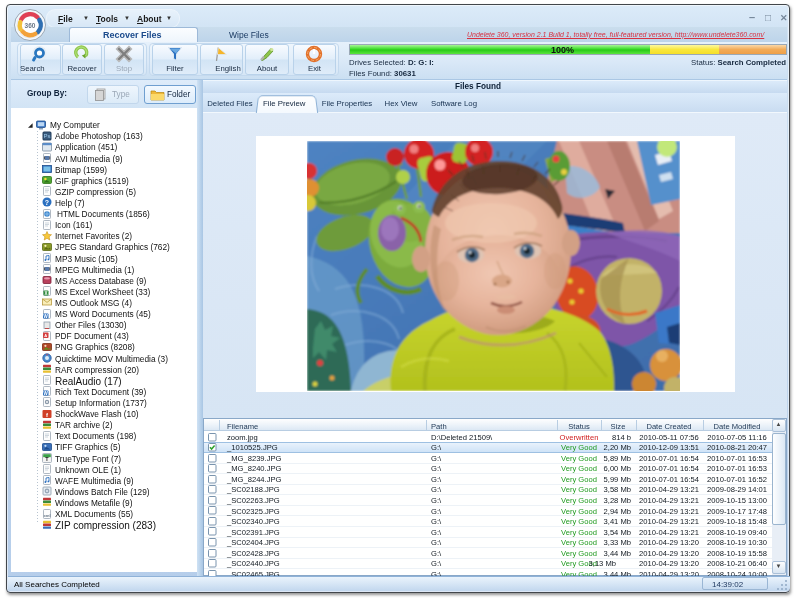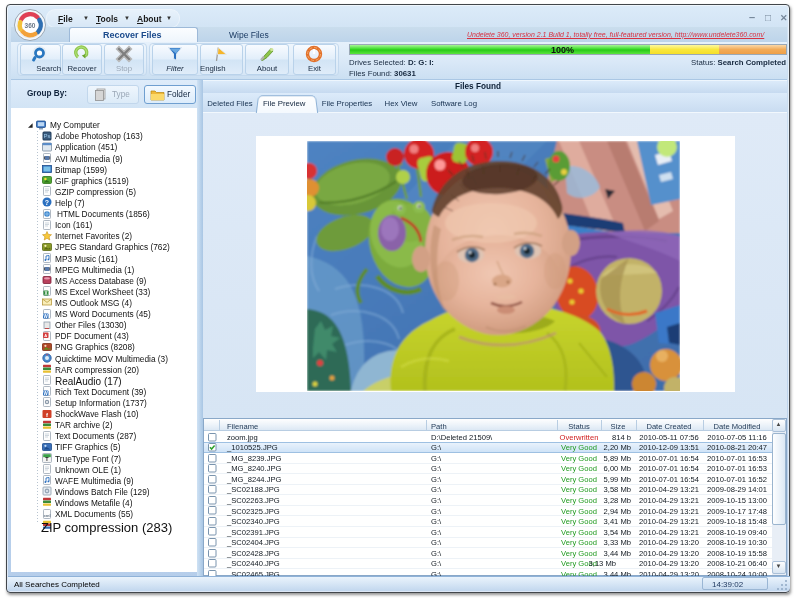--- a/index.html
+++ b/index.html
@@ -34,21 +34,21 @@
 <div class="a" style="left:11px;top:27px;width:776px;height:15px;background:linear-gradient(180deg,#cadded,#bdd4ea)"></div>
 <div class="a" style="left:69px;top:27px;width:129px;height:15px;background:linear-gradient(180deg,#fbfdff,#eef5fc);border:1px solid #9db9d8;border-bottom:none;border-radius:3px 3px 0 0"></div>
 <div class="t" style="left:103px;top:29.5px;font-size:9px;color:#1a4a8c;font-weight:bold">Recover Files</div>
 <div class="t" style="left:229px;top:30px;font-size:8.5px;color:#15355e;">Wipe Files</div>
 <div class="t" style="left:467px;top:29.5px;font-size:7.2px;color:#d93040;font-style:italic;transform:scaleX(0.97);transform-origin:0 0"><span style="text-decoration:underline">Undelete 360, version 2.1 Build 1, totally free, full-featured version, http://www.undelete360.com/</span></div>
 <div class="a" style="left:11px;top:42px;width:776px;height:38px;background:linear-gradient(180deg,#e6f1fb 0%,#d9e8f7 55%,#cbdff2 100%);border-bottom:1px solid #aac7e4"></div>
 <div class="a" style="left:17px;top:43px;width:130px;height:33px;background:linear-gradient(180deg,#eef6fd,#d6e6f6);border:1px solid #c4d9ee;border-radius:4px"></div>
 <div class="a" style="left:149px;top:43px;width:190px;height:33px;background:linear-gradient(180deg,#eef6fd,#d6e6f6);border:1px solid #c4d9ee;border-radius:4px"></div>
 <div class="a" style="left:20px;top:44px;width:41px;height:31px;background:linear-gradient(180deg,#f8fbff 0%,#e2eefa 48%,#d2e4f5 52%,#dfecf9 100%);border:1px solid #b9d2ea;border-radius:3px"></div>
 <div class="t" style="left:20px;top:64px;font-size:7.8px;color:#17293f;">
-    <div style="width:41px;text-align:right">Search</div>
+    <div style="width:41px;text-align:left">Search</div>
   </div>
 <svg class="a" style="left:31px;top:45px" width="18" height="18" viewBox="0 0 18 18">
     <circle cx="8.5" cy="8" r="6.2" fill="#2a77c0" stroke="#e8eef4" stroke-width="1.6"></circle>
     <circle cx="8.5" cy="8" r="2.6" fill="#fff"></circle>
     <path d="M4 12.5 L2.6 15" stroke="#2a77c0" stroke-width="3" stroke-linecap="round"></path>
   </svg>
 <div class="a" style="left:62px;top:44px;width:40px;height:31px;background:linear-gradient(180deg,#f8fbff 0%,#e2eefa 48%,#d2e4f5 52%,#dfecf9 100%);border:1px solid #b9d2ea;border-radius:3px"></div>
 <div class="t" style="left:62px;top:64px;font-size:7.8px;color:#17293f;">
     <div style="width:40px;text-align:center">Recover</div>
   </div>
@@ -58,30 +58,30 @@
     <path d="M5 12 A5.5 5.5 0 1 1 12.5 11" fill="none" stroke="#aede77" stroke-width="1.2"></path>
   </svg>
 <div class="a" style="left:104px;top:44px;width:40px;height:31px;background:linear-gradient(180deg,#f8fbff 0%,#e2eefa 48%,#d2e4f5 52%,#dfecf9 100%);border:1px solid #b9d2ea;border-radius:3px"></div>
 <div class="t" style="left:104px;top:64px;font-size:7.8px;color:#9aa7b6;">
     <div style="width:40px;text-align:center">Stop</div>
   </div>
 <svg class="a" style="left:115px;top:45px" width="18" height="18" viewBox="0 0 18 18">
     <path d="M4 1.5 L9 6.5 L14 1.5 L16.5 4 L11.5 9 L16.5 14 L14 16.5 L9 11.5 L4 16.5 L1.5 14 L6.5 9 L1.5 4 Z" fill="#7e7e7e" stroke="#b9b9b9" stroke-width="1.4"></path>
   </svg>
 <div class="a" style="left:152px;top:44px;width:46px;height:31px;background:linear-gradient(180deg,#f8fbff 0%,#e2eefa 48%,#d2e4f5 52%,#dfecf9 100%);border:1px solid #b9d2ea;border-radius:3px"></div>
-<div class="t" style="left:152px;top:64px;font-size:7.8px;color:#17293f;font-style:italic;">
+<div class="t" style="left:152px;top:64px;font-size:7.8px;color:#17293f;">
     <div style="width:46px;text-align:center">Filter</div>
   </div>
 <svg class="a" style="left:166px;top:45px" width="18" height="18" viewBox="0 0 18 18">
     <path d="M2.5 2.5 L15.5 2.5 L10.5 9 L10.5 15.5 L7.5 13.5 L7.5 9 Z" fill="#2a6fc0" stroke="#dde8f2" stroke-width="1"></path>
     <path d="M3.8 3.4 L14.2 3.4 L10 8.6" fill="#6aa8e0"></path>
   </svg>
 <div class="a" style="left:200px;top:44px;width:43px;height:31px;background:linear-gradient(180deg,#f8fbff 0%,#e2eefa 48%,#d2e4f5 52%,#dfecf9 100%);border:1px solid #b9d2ea;border-radius:3px"></div>
 <div class="t" style="left:200px;top:64px;font-size:7.8px;color:#17293f;">
-    <div style="width:56px;">English</div>
+    <div style="width:56px;text-align:center">English</div>
   </div>
 <svg class="a" style="left:212px;top:45px" width="18" height="18" viewBox="0 0 18 18">
     <path d="M4.5 16 L6.2 2.5" stroke="#9a9a9a" stroke-width="1.3"></path>
     <path d="M6.2 2.5 L14.5 9.5 L5.4 9.5 Z" fill="#f5b52a" stroke="#e0e8f0" stroke-width=".8"></path>
   </svg>
 <div class="a" style="left:245px;top:44px;width:44px;height:31px;background:linear-gradient(180deg,#f8fbff 0%,#e2eefa 48%,#d2e4f5 52%,#dfecf9 100%);border:1px solid #b9d2ea;border-radius:3px"></div>
 <div class="t" style="left:245px;top:64px;font-size:7.8px;color:#17293f;">
     <div style="width:44px;text-align:center">About</div>
   </div>
 <svg class="a" style="left:258px;top:45px" width="18" height="18" viewBox="0 0 18 18">
@@ -193,21 +193,21 @@
     <circle cx="3.4" cy="3.8" r="1.1" fill="#f8f0c0"></circle>
     <path d="M1.5 7.5 L4.2 5.2 L6.2 6.8 L8 5.4 L8.5 7.5 Z" fill="#5c6a14"></path>
   </svg>
 <div class="t" style="left:55px;top:242.41px;font-size:8.3px;color:#111">JPEG Standard Graphics (762)</div>
 <svg class="a" style="left:42px;top:253.01999999999998px" width="10" height="10" viewBox="0 0 10 10">
     <rect x="1.5" y="0.5" width="7" height="9" rx="0.8" fill="#fdfdfd" stroke="#9aa6b2" stroke-width="0.8"></rect>
     <path d="M4 7 V3 L7 2.5 V6.3" stroke="#2a6fc0" stroke-width="0.9" fill="none"></path>
     <circle cx="3.4" cy="7" r="0.9" fill="#2a6fc0"></circle>
     <circle cx="6.4" cy="6.4" r="0.9" fill="#2a6fc0"></circle>
   </svg>
-<div class="t" style="left:55px;top:253.51999999999998px;font-size:8.3px;color:#111">MP3 Music (161)</div>
+<div class="t" style="left:55px;top:253.51999999999998px;font-size:8.3px;color:#111">MP3 Music (105)</div>
 <svg class="a" style="left:42px;top:264.13px" width="10" height="10" viewBox="0 0 10 10">
     <rect x="1.5" y="0.5" width="7" height="9" rx="0.8" fill="#fdfdfd" stroke="#9aa6b2" stroke-width="0.8"></rect>
     <rect x="2.8" y="3" width="4.6" height="4" fill="#5878a8"></rect>
     <rect x="2" y="3.4" width="0.8" height="3" fill="#333"></rect>
     <rect x="7.4" y="3.4" width="0.8" height="3" fill="#333"></rect>
   </svg>
 <div class="t" style="left:55px;top:264.63px;font-size:8.3px;color:#111">MPEG Multimedia (1)</div>
 <svg class="a" style="left:42px;top:275.24px" width="10" height="10" viewBox="0 0 10 10">
     <rect x="1" y="1.5" width="8" height="7" rx="1" fill="#b8405c" stroke="#7c2038" stroke-width="0.8"></rect>
     <ellipse cx="5" cy="3.4" rx="3" ry="1.1" fill="#e89ab0"></ellipse>
@@ -284,21 +284,21 @@
 <svg class="a" style="left:42px;top:419.66999999999996px" width="10" height="10" viewBox="0 0 10 10">
     <rect x="1" y="0.8" width="8" height="2.4" rx="0.5" fill="#c03838"></rect>
     <rect x="1" y="3.6" width="8" height="2.4" rx="0.5" fill="#3a8c3a"></rect>
     <rect x="1" y="6.4" width="8" height="2.4" rx="0.5" fill="#e8c030"></rect>
   </svg>
 <div class="t" style="left:55px;top:420.16999999999996px;font-size:8.3px;color:#111">TAR archive (2)</div>
 <svg class="a" style="left:42px;top:430.78px" width="10" height="10" viewBox="0 0 10 10">
     <rect x="1.5" y="0.5" width="7" height="9" rx="0.8" fill="#fdfdfd" stroke="#9aa6b2" stroke-width="0.8"></rect>
     <path d="M3 3 H7 M3 4.5 H7 M3 6 H6" stroke="#b9c4cf" stroke-width="0.7"></path>
   </svg>
-<div class="t" style="left:55px;top:431.28px;font-size:8.3px;color:#111">Text Documents (287)</div>
+<div class="t" style="left:55px;top:431.28px;font-size:8.3px;color:#111">Text Documents (198)</div>
 <svg class="a" style="left:42px;top:441.89px" width="10" height="10" viewBox="0 0 10 10">
     <rect x="0.5" y="1.5" width="9" height="7" rx="0.8" fill="#3a6fb8" stroke="#1d4c8c" stroke-width="0.8"></rect>
     <circle cx="3.4" cy="3.8" r="1.1" fill="#c8e0f8"></circle>
     <path d="M1.5 7.5 L4.5 5 L8.5 7.5 Z" fill="#1d4c8c"></path>
   </svg>
 <div class="t" style="left:55px;top:442.39px;font-size:8.3px;color:#111">TIFF Graphics (5)</div>
 <svg class="a" style="left:42px;top:452.99999999999994px" width="10" height="10" viewBox="0 0 10 10">
     <rect x="0.5" y="0.5" width="9" height="9" rx="1" fill="#f4f4f4" stroke="#9aa6b2" stroke-width="0.8"></rect>
     <rect x="1.2" y="1.2" width="7.6" height="3" fill="#3aa048"></rect>
     <text x="5" y="8.4" font-size="5.5" font-weight="bold" fill="#222" text-anchor="middle" font-family="Liberation Sans">T</text>
@@ -320,32 +320,32 @@
     <rect x="1" y="1" width="8" height="8" rx="0.8" fill="#e8eef4" stroke="#8a9aa8" stroke-width="0.8"></rect>
     <circle cx="5" cy="5" r="2.4" fill="#98a8b8"></circle>
     <circle cx="5" cy="5" r="1" fill="#e8eef4"></circle>
   </svg>
 <div class="t" style="left:55px;top:486.83px;font-size:8.3px;color:#111">Windows Batch File (129)</div>
 <svg class="a" style="left:42px;top:497.44px" width="10" height="10" viewBox="0 0 10 10">
     <rect x="1" y="0.8" width="8" height="2.4" rx="0.5" fill="#c03838"></rect>
     <rect x="1" y="3.6" width="8" height="2.4" rx="0.5" fill="#3a8c3a"></rect>
     <rect x="1" y="6.4" width="8" height="2.4" rx="0.5" fill="#e8c030"></rect>
   </svg>
-<div class="t" style="left:55px;top:497.94px;font-size:8.3px;color:#111">Windows Metafile (4)</div>
+<div class="t" style="left:55px;top:497.94px;font-size:8.3px;color:#111">Windows Metafile (9)</div>
 <svg class="a" style="left:42px;top:508.54999999999995px" width="10" height="10" viewBox="0 0 10 10">
     <rect x="1.5" y="0.5" width="7" height="9" rx="0.8" fill="#fdfdfd" stroke="#9aa6b2" stroke-width="0.8"></rect>
     <text x="5" y="7.6" font-size="4.2" font-weight="bold" fill="#6a7a8a" text-anchor="middle" font-family="Liberation Sans">xml</text>
   </svg>
 <div class="t" style="left:55px;top:509.04999999999995px;font-size:8.3px;color:#111">XML Documents (55)</div>
 <svg class="a" style="left:42px;top:519.66px" width="10" height="10" viewBox="0 0 10 10">
     <rect x="1" y="0.8" width="8" height="2.4" rx="0.5" fill="#e8c030"></rect>
     <rect x="1" y="3.6" width="8" height="2.4" rx="0.5" fill="#c03838"></rect>
     <rect x="1" y="6.4" width="8" height="2.4" rx="0.5" fill="#3a6fb8"></rect>
   </svg>
-<div class="t" style="left:41px;top:520.16px;font-size:13px;color:#111">ZIP compression (283)</div>
+<div class="t" style="left:55px;top:520.16px;font-size:10px;color:#111">ZIP compression (283)</div>
 <div class="a" style="left:203px;top:93px;width:584px;height:20px;background:linear-gradient(180deg,#dcebfa 0%,#c9dcf1 100%);border-bottom:1px solid #f2f8fd"></div>
 <div class="a" style="left:257px;top:95px;width:60px;height:18px;background:linear-gradient(180deg,#fefefe,#f4f9fe);border:1px solid #8fb2d6;border-bottom:none;border-radius:5px 5px 0 0;transform:perspective(12px) rotateX(3deg)"></div>
 <div class="t" style="left:263px;top:99px;font-size:7.8px;color:#10233c;">File Preview</div>
 <div class="t" style="left:230px;top:99px;font-size:7.8px;color:#16304f;">
     <div style="transform:translateX(-50%)">Deleted Files</div>
   </div>
 <div class="t" style="left:347px;top:99px;font-size:7.8px;color:#16304f;">
     <div style="transform:translateX(-50%)">File Properties</div>
   </div>
 <div class="t" style="left:401px;top:99px;font-size:7.8px;color:#16304f;">

